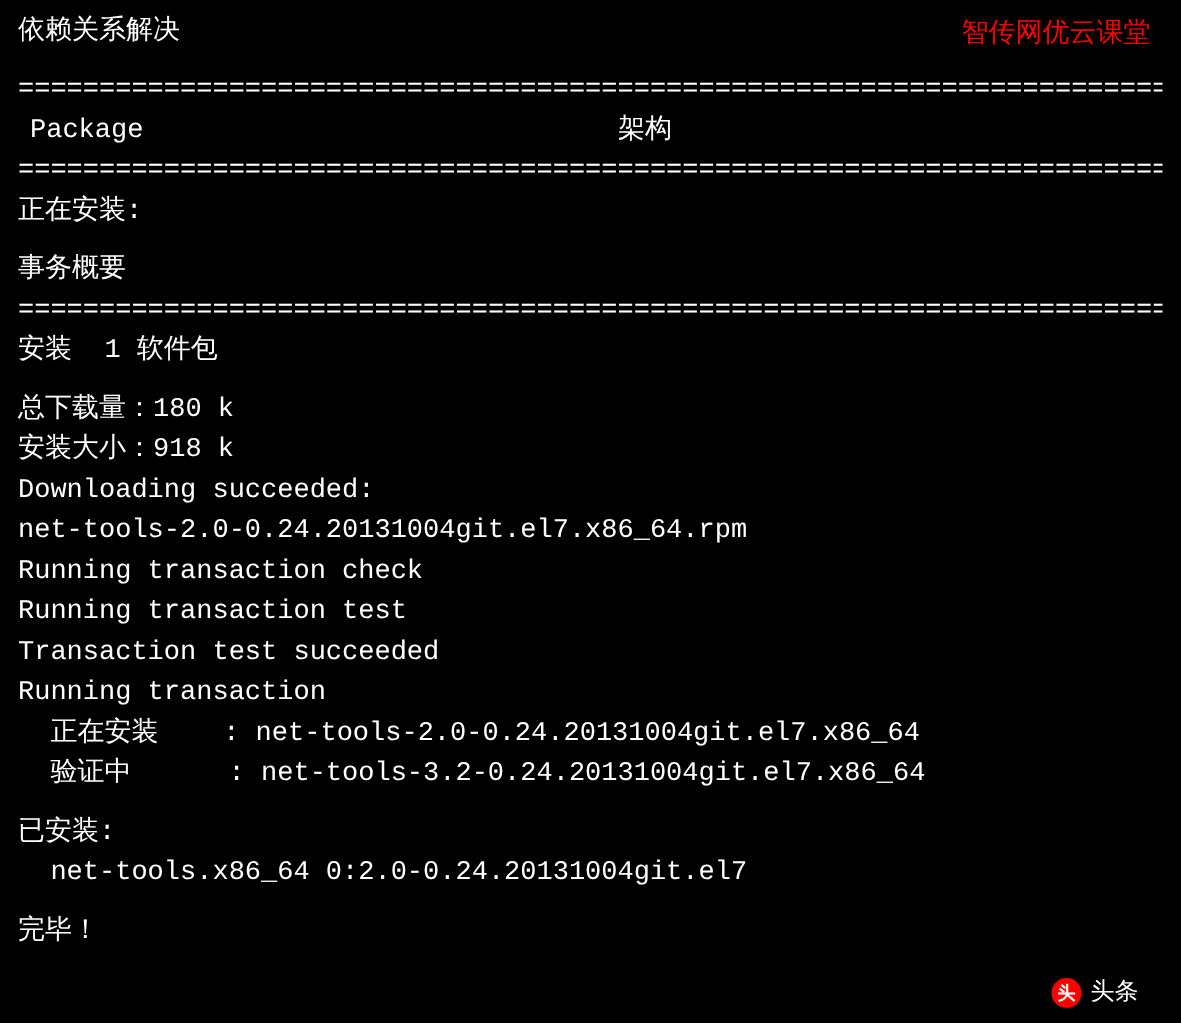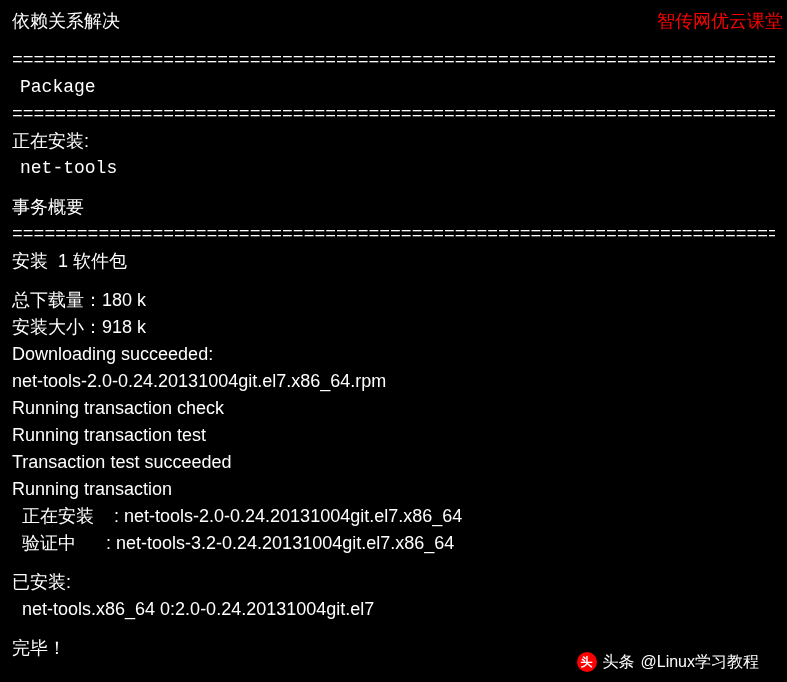--- a/index.html
+++ b/index.html
@@ -16,27 +16,27 @@
       height: 682px;
       padding: 8px 12px;
       position: relative;
       overflow: hidden;
       line-height: 1.5;
     }
     .watermark {
       color: #ff0000;
       position: absolute;
       top: 8px;
-      right: 4px;
+      right: 20px;
       font-family: sans-serif;
       font-size: 18px;
     }
     .line {
       white-space: pre;
-      font-family: Liberation Sans, sans-serif;
+      font-family: Liberation Mono, monospace;
     }
     .double-line {
       letter-spacing: 0px;
       overflow: hidden;
       white-space: nowrap;
       font-family: 'Courier New', monospace;
     }
     .header-row {
       display: flex;
     }
@@ -80,28 +80,28 @@
 <div class="watermark">智传网优云课堂</div>
 
 <div class="line">依赖关系解决</div>
 
 <div class="spacer"></div>
 
 <div class="double-line">====================================================================================</div>
 
 <div class="header-row">
   <div class="col-package">Package</div>
+  <div class="col-arch">架构</div>
 </div>
 
 <div class="double-line">====================================================================================</div>
 
 <div class="line">正在安装:</div>
 
 <div class="header-row">
-  <div class="col-package">net-tools</div>
 </div>
 
 <div class="spacer"></div>
 
 <div class="line">事务概要</div>
 
 <div class="double-line">====================================================================================</div>
 
 <div class="line">安装  1 软件包</div>
 
@@ -123,14 +123,13 @@
 <div class="line">已安装:</div>
 <div class="line">  net-tools.x86_64 0:2.0-0.24.20131004git.el7</div>
 
 <div class="spacer"></div>
 
 <div class="line">完毕！</div>
 
 <div class="footer">
   <div class="footer-icon">头</div>
   <span>头条</span>
-  <span>@Linux学习教程</span>
 </div>
 
 </body></html>

